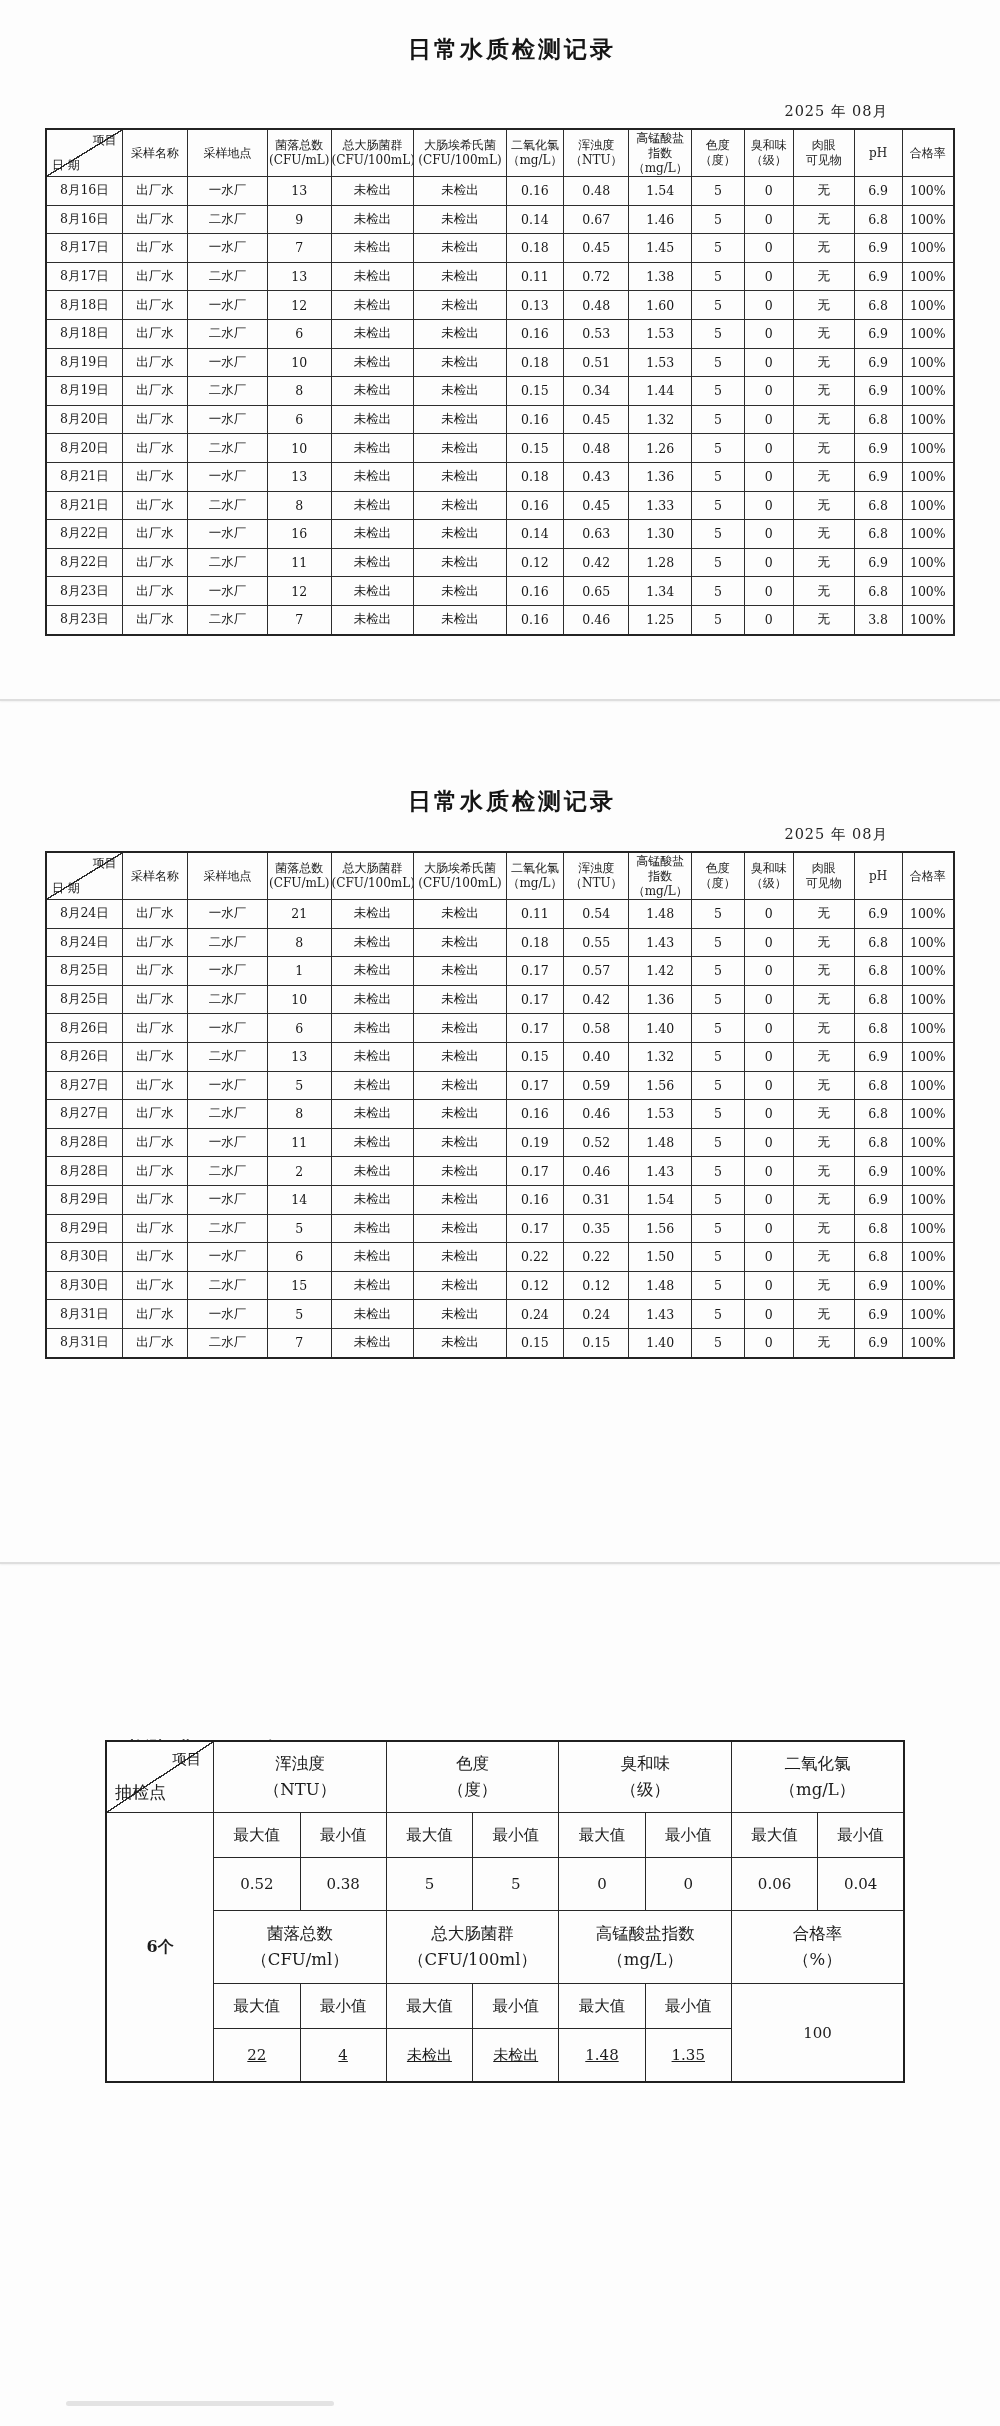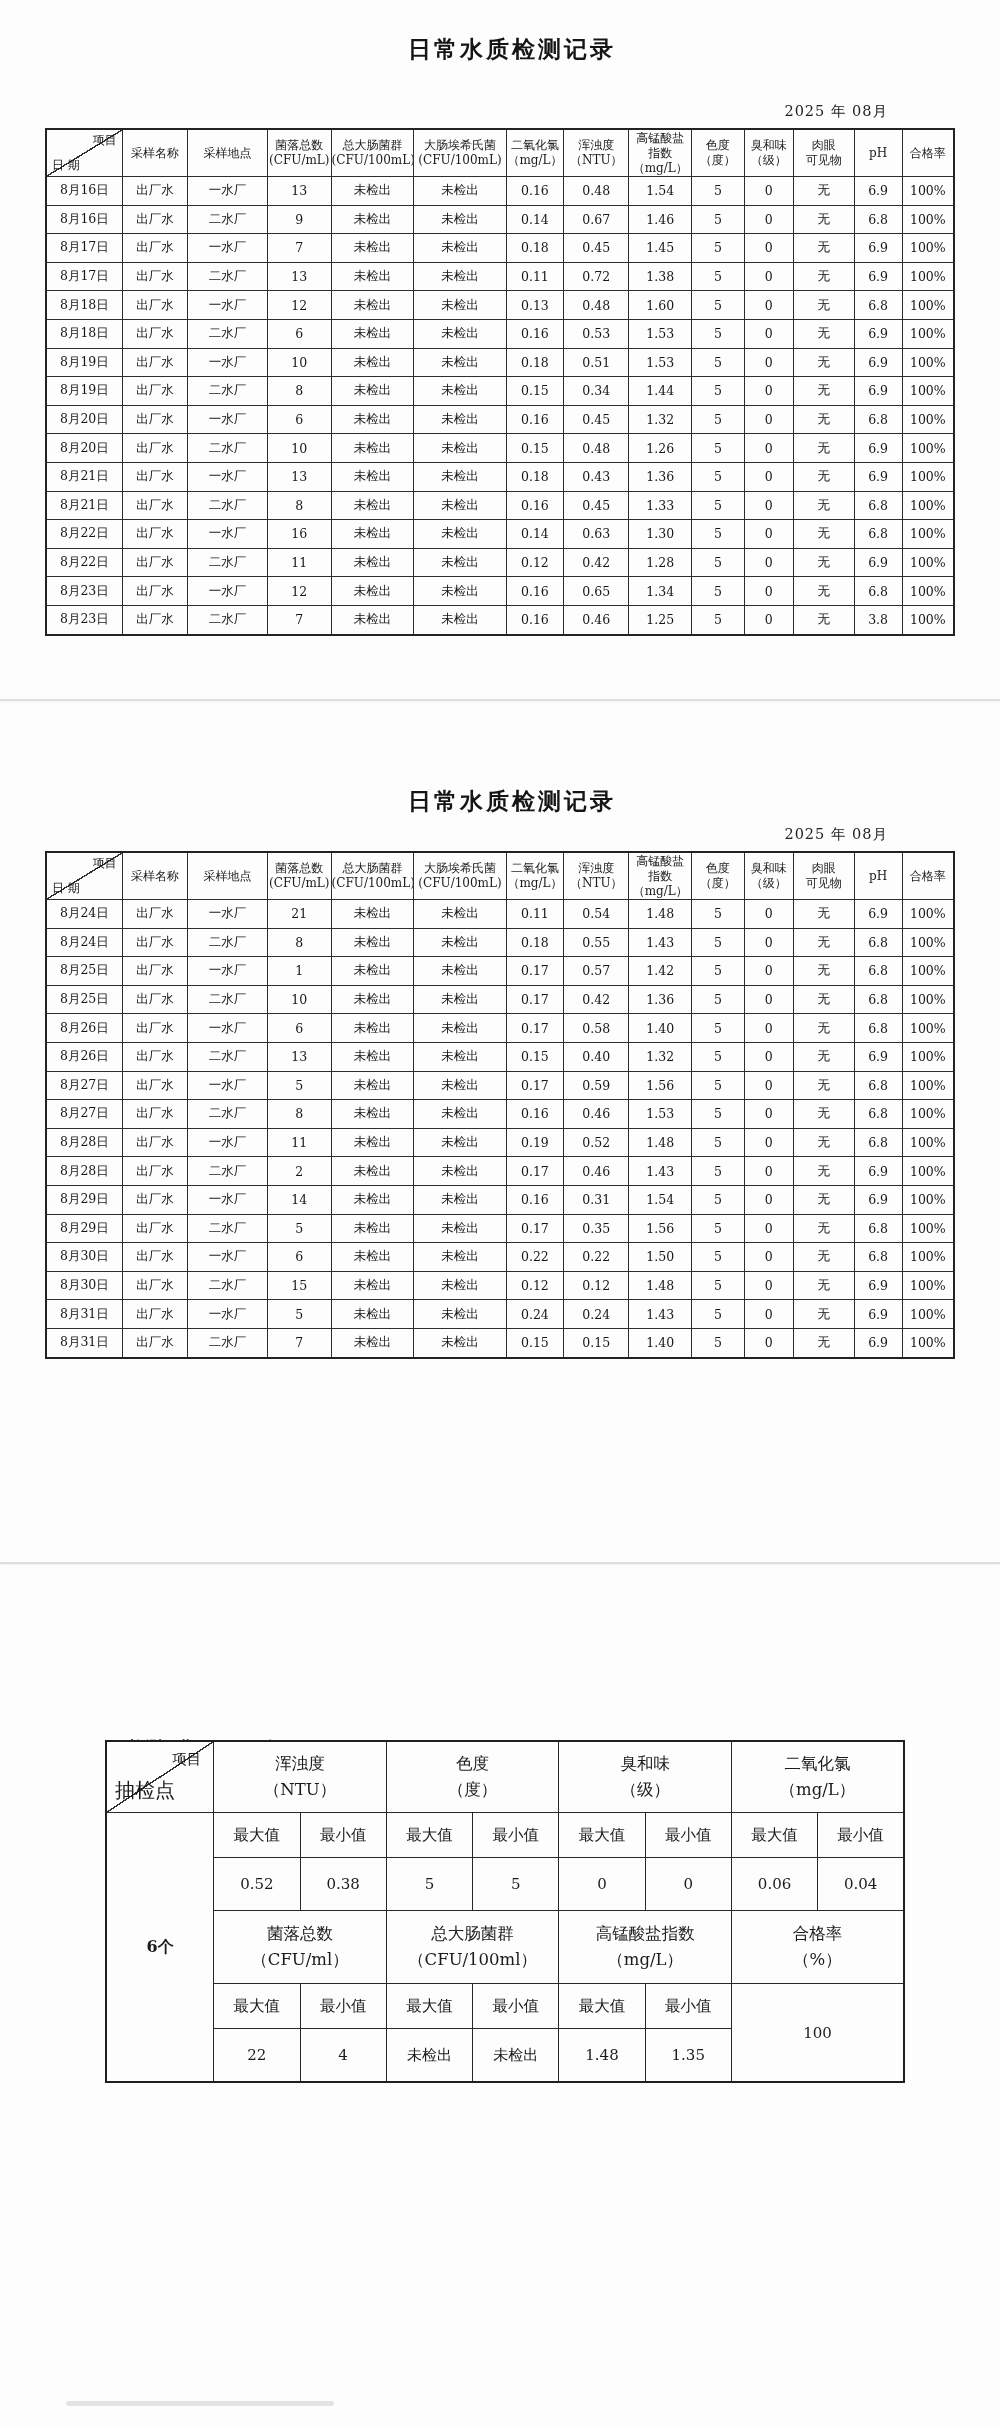--- a/index.html
+++ b/index.html
@@ -104,28 +104,28 @@
     text-align:center;
     vertical-align:middle;
     font-weight:normal;
     padding:0;
   }
   #network-table tr:nth-child(1) th{height:70px;}
   #network-table tr:nth-child(2) th{height:44px;}
   #network-table tr:nth-child(3) td{height:52px;}
   #network-table tr:nth-child(4) th{height:72px;}
   #network-table tr:nth-child(5) th{height:44px;}
-  #network-table tr:nth-child(6) td{height:52px;}
+  #network-table tr:nth-child(6) td{height:52px;text-decoration:underline;}
   #network-table .grp{font-size:16.5px;line-height:1.55;}
   #network-table .stat{font-size:15.5px;}
   #network-table .val{font-size:15px;}
   #network-table .sample-count{font-size:16px;font-weight:bold;}
   .net-corner{font-size:14.5px;}
   .net-corner .c-top{top:8px;right:12px;font-size:14.5px;}
-  .net-corner .c-bottom{bottom:8px;left:8px;font-size:20px;}
+  .net-corner .c-bottom{bottom:8px;left:8px;font-size:17px;}
 </style>
 </head>
 <body>
 
 <div class="page">
 
   <div class="report-title" style="top:34px;">日常水质检测记录</div>
   <div class="date-label" style="top:102px;">2025 年 08月</div>
 
   <table class="daily-table" style="top:128px;" id="daily-table-1">

